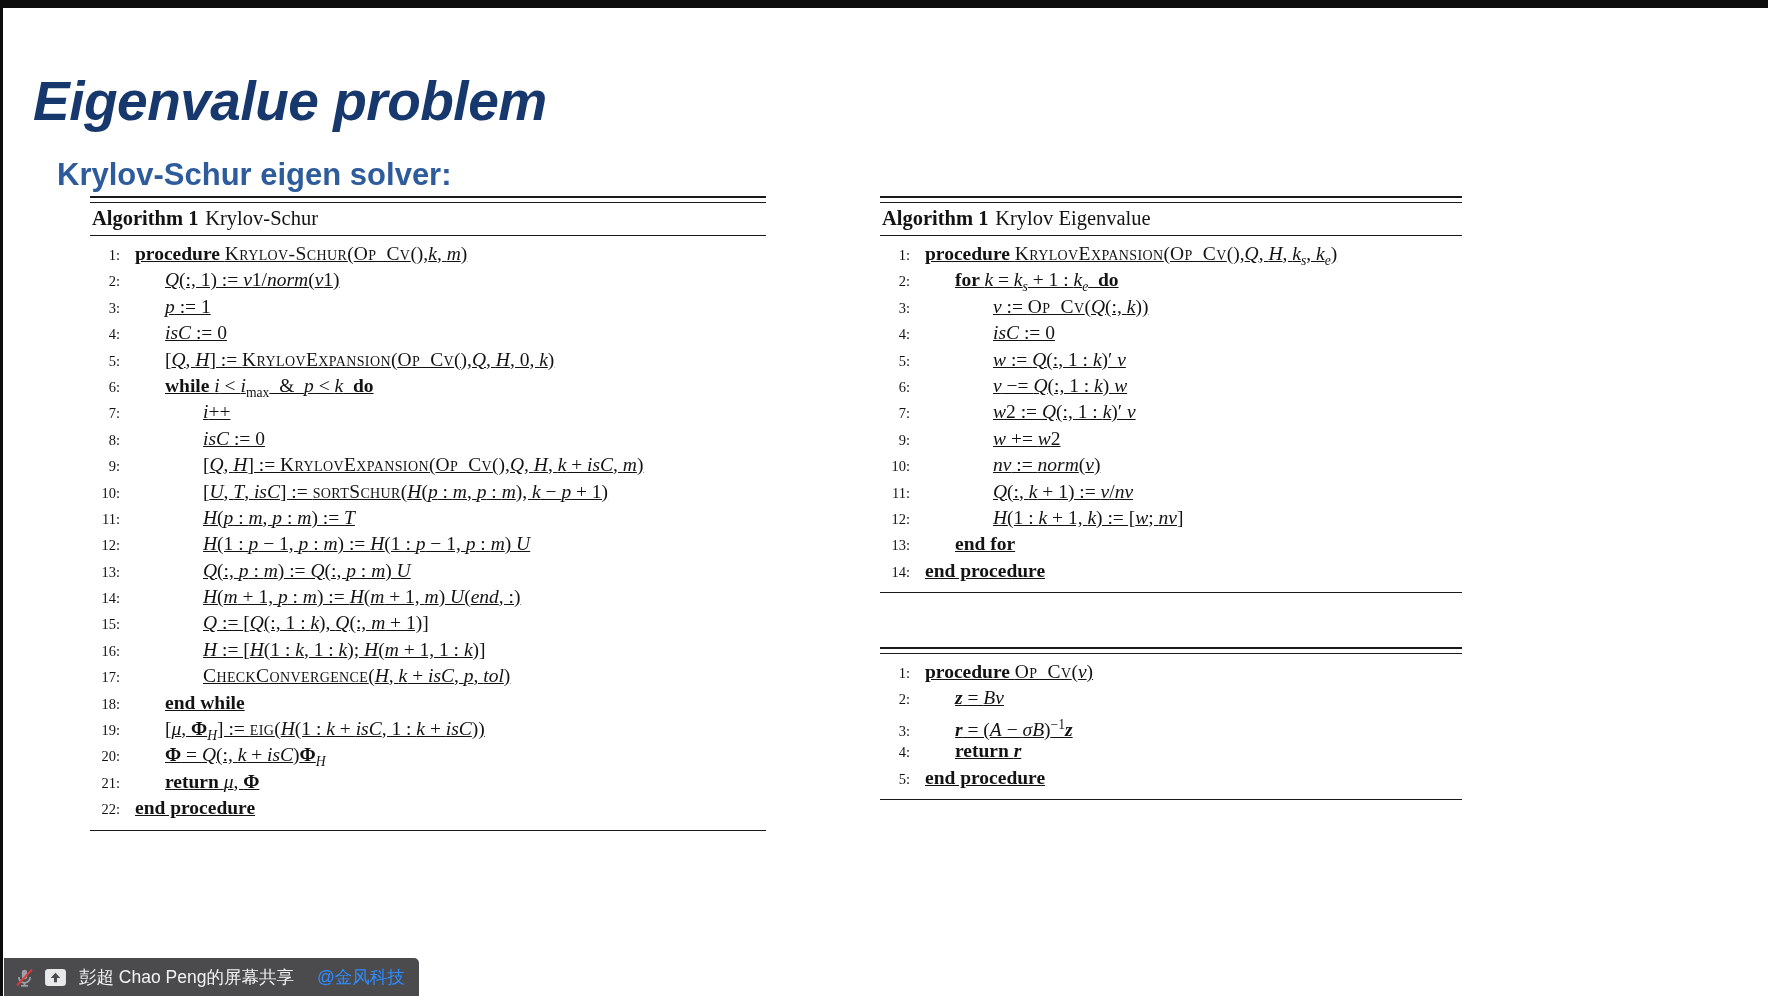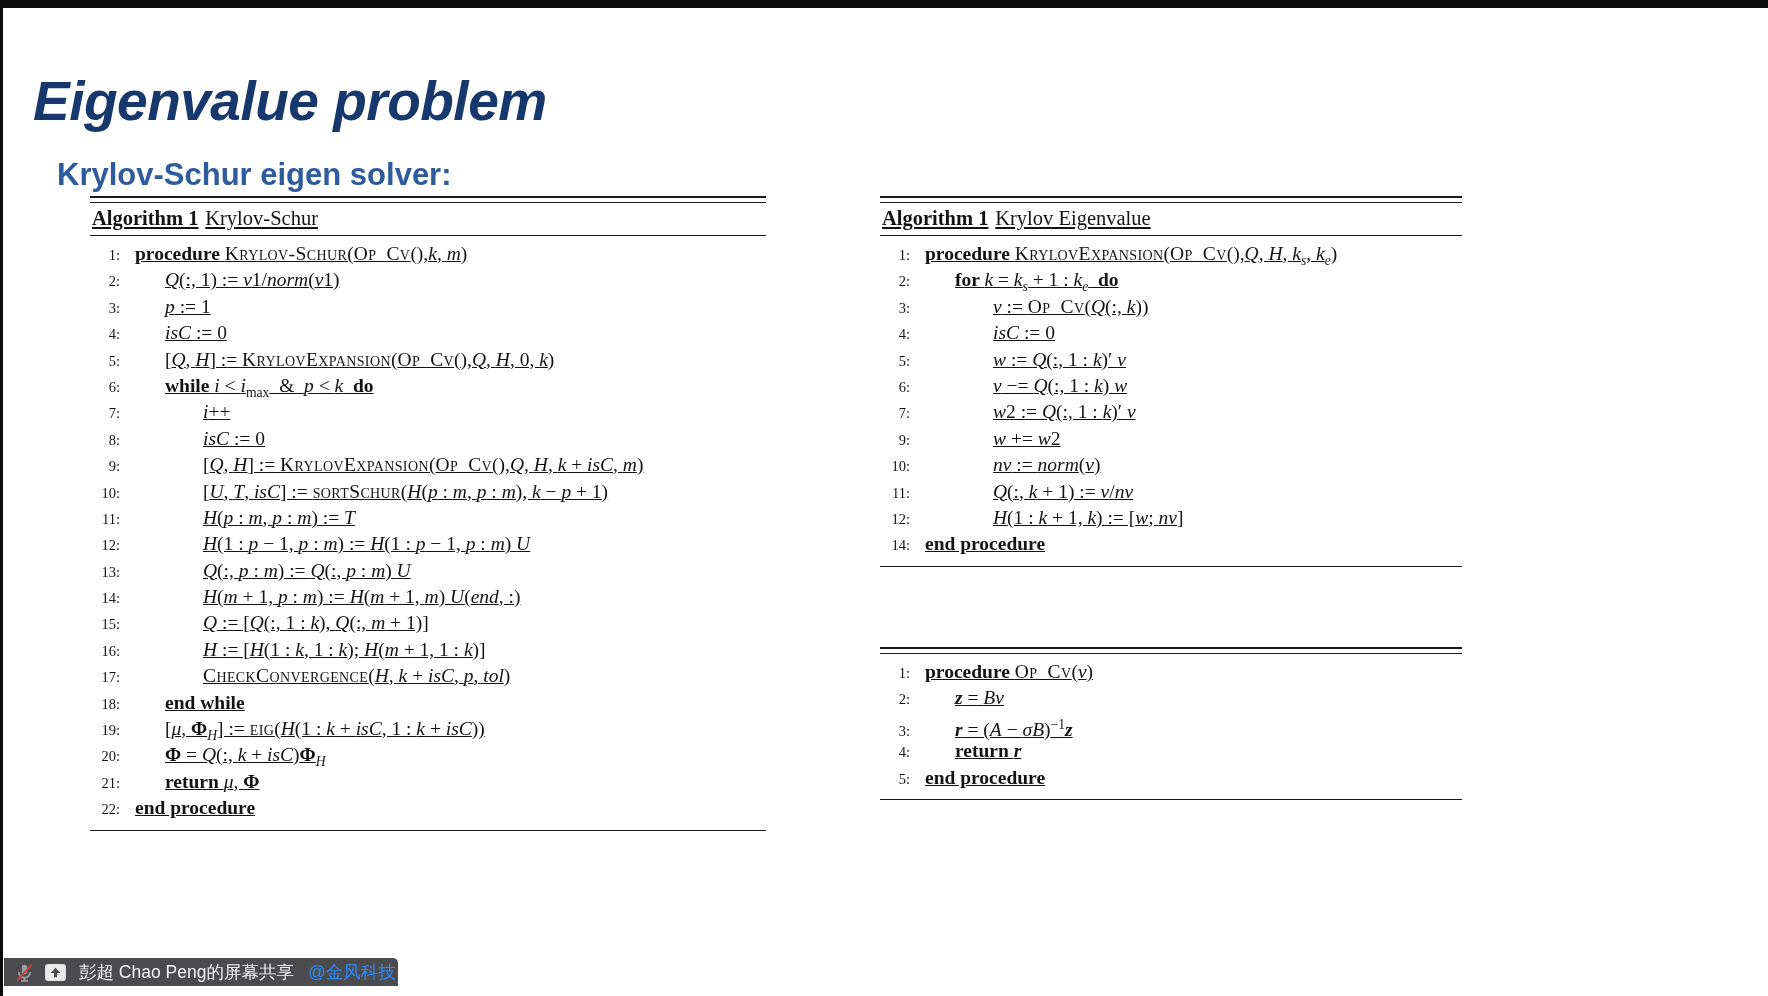--- a/index.html
+++ b/index.html
@@ -16,47 +16,47 @@
      color:#17386D;letter-spacing:-0.5px;font-style:italic;}
   .slide-subtitle{position:absolute;left:57px;top:131px;
      font-family:"Liberation Sans",sans-serif;font-size:31px;color:#2E5B9B;}
 
   
   .algorithm{position:absolute;color:#131313;}
   #alg1{left:90px;top:196px;width:676px;}
   #alg2{left:880px;top:196px;width:582px;}
   #alg3{left:880px;top:647px;width:582px;}
   .alg-toprule{height:4px;border-top:2px solid #1a1a1a;border-bottom:1.6px solid #1a1a1a;}
-  .alg-header{padding:4px 2px 5px 2px;font-size:20.5px;border-bottom:1.6px solid #1a1a1a;text-decoration:underline;}
+  .alg-header{padding:4px 2px 5px 2px;font-size:20.5px;border-bottom:1.6px solid #1a1a1a;}
   .alg-label{font-weight:bold;}
   .alg-title{margin-left:0.33em;}
   .alg-body{padding:7px 0 6px 0;border-bottom:1.6px solid #1a1a1a;}
   .alg-line{height:26.4px;line-height:21px;white-space:pre;font-size:19.5px;text-decoration:underline;}
   .alg-num{display:inline-block;width:30px;text-align:right;padding-right:9px;
            font-size:14.5px;color:#131313;}
   .ind0{padding-left:6px;}
   .ind1{padding-left:36px;}
   .ind2{padding-left:74px;}
   .seg-kw{font-weight:bold;}
   .seg-b{font-weight:bold;}
   .seg-bi{font-weight:bold;font-style:italic;}
   .seg-i{font-style:italic;}
   .seg-r{}
   .seg-sc{font-variant:small-caps;letter-spacing:0.02em;}
   .seg-sub{font-size:70%;vertical-align:sub;}
   .seg-subi{font-size:70%;vertical-align:sub;font-style:italic;}
   .seg-sup{font-size:70%;vertical-align:super;}
 
   
-  .share-banner{position:absolute;left:4px;top:958px;height:28px;padding:0 2px 0 10px;
+  .share-banner{position:absolute;left:4px;top:958px;height:38px;padding:0 14px 0 10px;
      background:#4B4B4E;border-radius:0 5px 0 0;display:flex;align-items:center;
      font-family:"Liberation Sans",sans-serif;font-size:17.5px;color:#F2F2F2;}
   .banner-icon{display:inline-flex;align-items:center;justify-content:center;margin-right:9px;}
   .share-text{margin-left:3px;white-space:nowrap;}
-  .share-link{color:#2D8CFF;margin-left:14px;text-decoration:none;white-space:nowrap;}
+  .share-link{color:#2D8CFF;margin-left:23px;text-decoration:none;white-space:nowrap;}
 </style>
 </head>
 <body>
 
 <div id="screen">
 
   <div class="frame-top"></div>
 
   <h1 class="slide-title">Eigenvalue problem</h1>
   <h2 class="slide-subtitle">Krylov-Schur eigen solver:</h2>
@@ -102,20 +102,21 @@
         <div class="alg-line"><span class="alg-num">2:</span><span class="alg-stmt ind1"><span class="seg-kw">for </span><span class="seg-i">k</span><span class="seg-r"> = </span><span class="seg-i">k</span><span class="seg-subi">s</span><span class="seg-r"> + 1 : </span><span class="seg-i">k</span><span class="seg-subi">e</span><span class="seg-kw">  do</span></span></div>
         <div class="alg-line"><span class="alg-num">3:</span><span class="alg-stmt ind2"><span class="seg-i">v</span><span class="seg-r"> := </span><span class="seg-sc">Op_Cv</span><span class="seg-r">(</span><span class="seg-i">Q</span><span class="seg-r">(:, </span><span class="seg-i">k</span><span class="seg-r">))</span></span></div>
         <div class="alg-line"><span class="alg-num">4:</span><span class="alg-stmt ind2"><span class="seg-i">isC</span><span class="seg-r"> := 0</span></span></div>
         <div class="alg-line"><span class="alg-num">5:</span><span class="alg-stmt ind2"><span class="seg-i">w</span><span class="seg-r"> := </span><span class="seg-i">Q</span><span class="seg-r">(:, 1 : </span><span class="seg-i">k</span><span class="seg-r">)′ </span><span class="seg-i">v</span></span></div>
         <div class="alg-line"><span class="alg-num">6:</span><span class="alg-stmt ind2"><span class="seg-i">v</span><span class="seg-r"> −= </span><span class="seg-i">Q</span><span class="seg-r">(:, 1 : </span><span class="seg-i">k</span><span class="seg-r">) </span><span class="seg-i">w</span></span></div>
         <div class="alg-line"><span class="alg-num">7:</span><span class="alg-stmt ind2"><span class="seg-i">w</span><span class="seg-r">2 := </span><span class="seg-i">Q</span><span class="seg-r">(:, 1 : </span><span class="seg-i">k</span><span class="seg-r">)′ </span><span class="seg-i">v</span></span></div>
         <div class="alg-line"><span class="alg-num">9:</span><span class="alg-stmt ind2"><span class="seg-i">w</span><span class="seg-r"> += </span><span class="seg-i">w</span><span class="seg-r">2</span></span></div>
         <div class="alg-line"><span class="alg-num">10:</span><span class="alg-stmt ind2"><span class="seg-i">nv</span><span class="seg-r"> := </span><span class="seg-i">norm</span><span class="seg-r">(</span><span class="seg-i">v</span><span class="seg-r">)</span></span></div>
         <div class="alg-line"><span class="alg-num">11:</span><span class="alg-stmt ind2"><span class="seg-i">Q</span><span class="seg-r">(:, </span><span class="seg-i">k</span><span class="seg-r"> + 1) := </span><span class="seg-i">v</span><span class="seg-r">/</span><span class="seg-i">nv</span></span></div>
         <div class="alg-line"><span class="alg-num">12:</span><span class="alg-stmt ind2"><span class="seg-i">H</span><span class="seg-r">(1 : </span><span class="seg-i">k</span><span class="seg-r"> + 1, </span><span class="seg-i">k</span><span class="seg-r">) := [</span><span class="seg-i">w</span><span class="seg-r">; </span><span class="seg-i">nv</span><span class="seg-r">]</span></span></div>
+        <div class="alg-line"><span class="alg-num">13:</span><span class="alg-stmt ind1"><span class="seg-kw">end for</span></span></div>
         <div class="alg-line"><span class="alg-num">14:</span><span class="alg-stmt ind0"><span class="seg-kw">end procedure</span></span></div>
       </div>
   </section>
 
   <section class="algorithm" id="alg3">
     <div class="alg-toprule"></div>
     <div class="alg-body">
         <div class="alg-line"><span class="alg-num">1:</span><span class="alg-stmt ind0"><span class="seg-kw">procedure </span><span class="seg-sc">Op_Cv</span><span class="seg-r">(</span><span class="seg-i">v</span><span class="seg-r">)</span></span></div>
         <div class="alg-line"><span class="alg-num">2:</span><span class="alg-stmt ind1"><span class="seg-bi">z</span><span class="seg-r"> = </span><span class="seg-i">Bv</span></span></div>
         <div class="alg-line"><span class="alg-num">3:</span><span class="alg-stmt ind1"><span class="seg-bi">r</span><span class="seg-r"> = (</span><span class="seg-i">A</span><span class="seg-r"> − </span><span class="seg-i">σB</span><span class="seg-r">)</span><span class="seg-sup">−1</span><span class="seg-bi">z</span></span></div>

